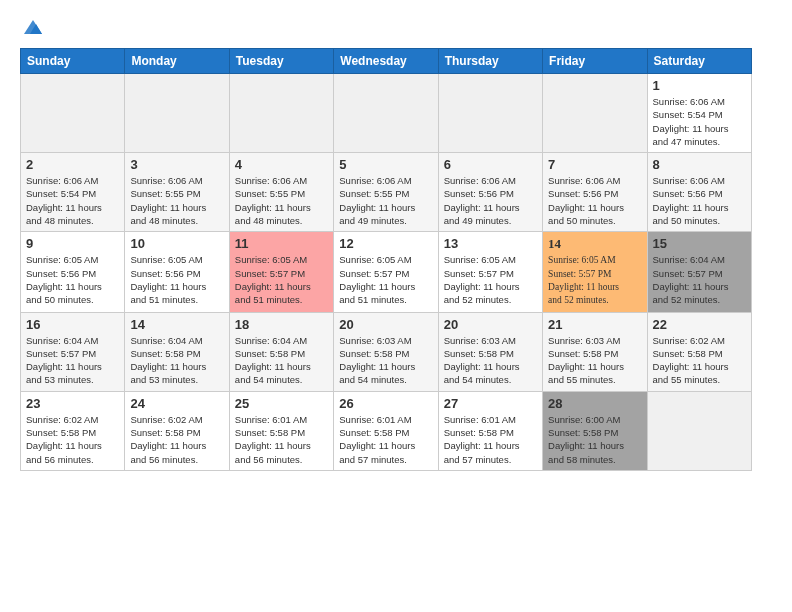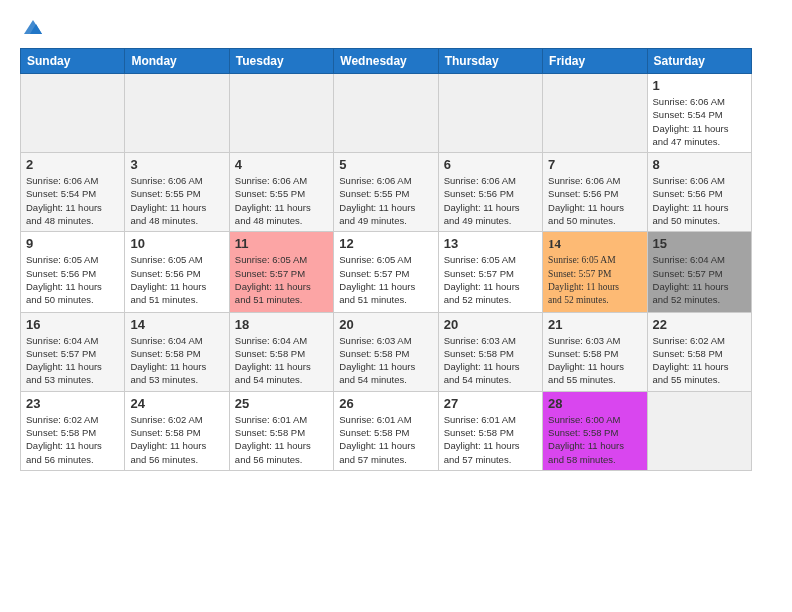--- a/index.html
+++ b/index.html
@@ -327,21 +327,21 @@
 Daylight: 11 hours
 and 57 minutes.</div>
           </td>
           <td style="background: rgb(255, 255, 255);">
             <span class="day-number">27</span>
             <div class="day-info" style="white-space: pre-line;">Sunrise: 6:01 AM
 Sunset: 5:58 PM
 Daylight: 11 hours
 and 57 minutes.</div>
           </td>
-          <td style="background: #d946ef;">
+          <td style="background: #a3a3a3;">
             <span class="day-number">28</span>
             <div class="day-info" style="white-space: pre-line;">Sunrise: 6:00 AM
 Sunset: 5:58 PM
 Daylight: 11 hours
 and 58 minutes.</div>
           </td>
           <td class="empty-cell"></td>
         </tr>
       </tbody>
   </table>

